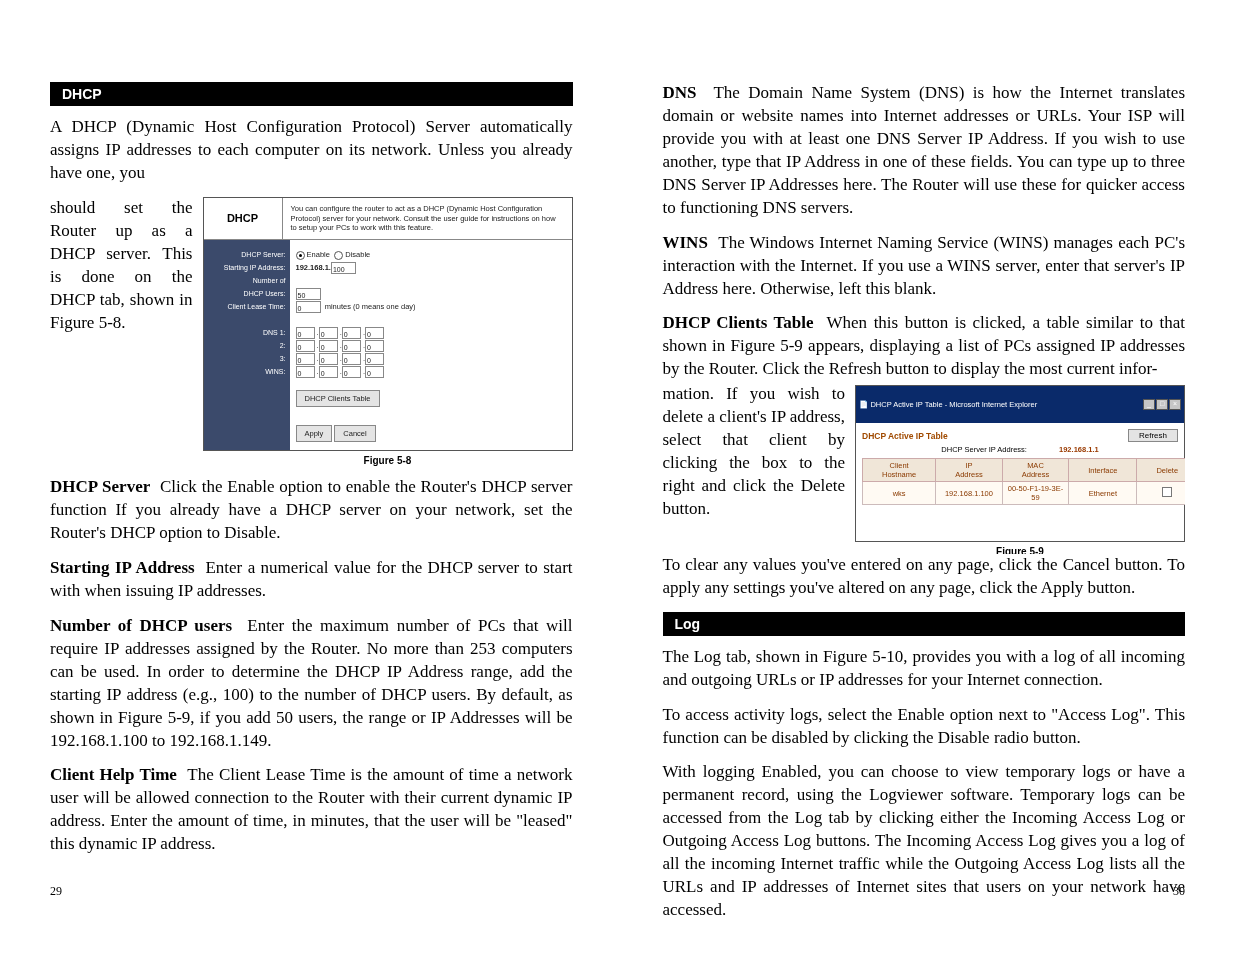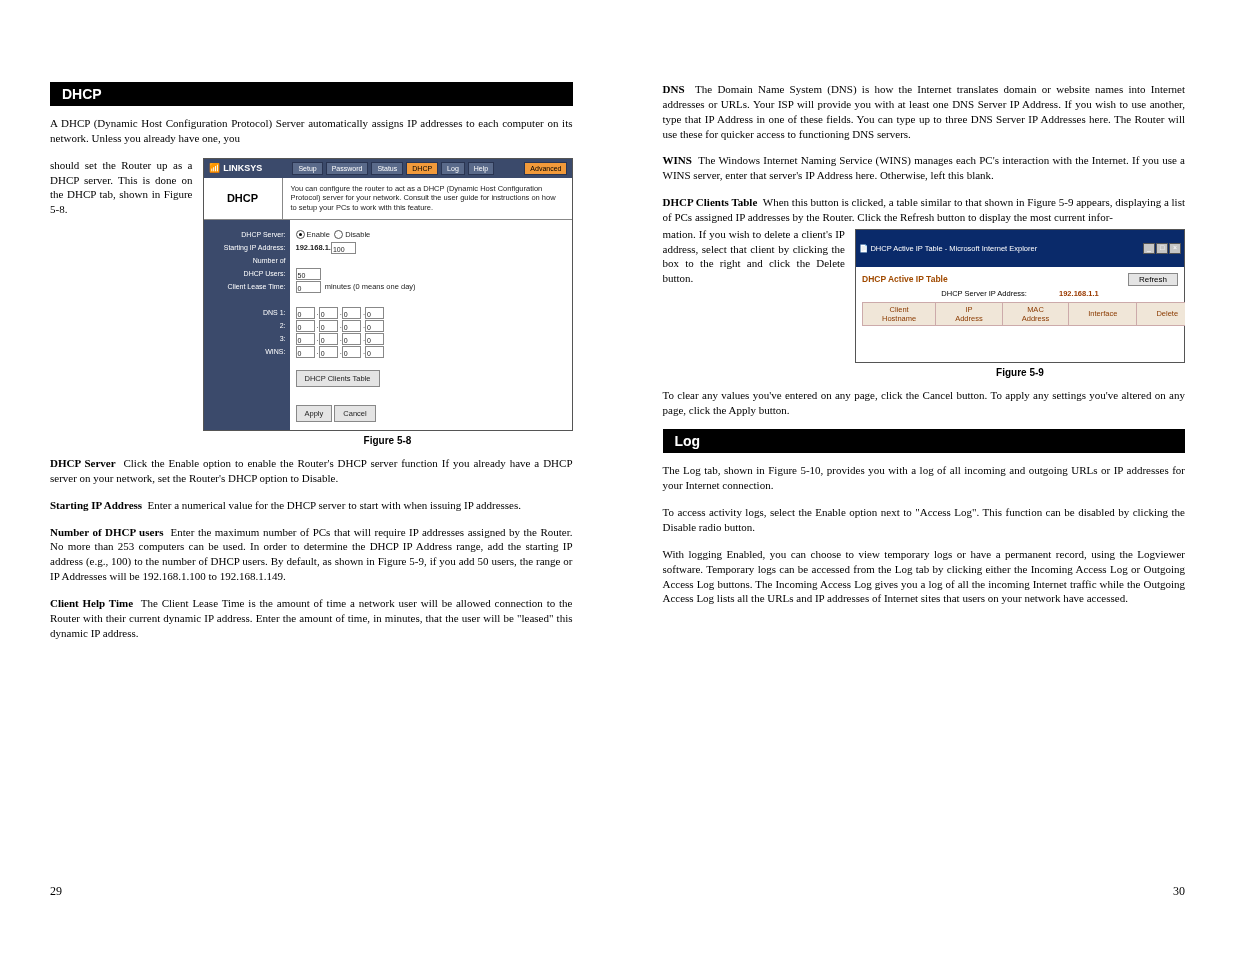--- a/index.html
+++ b/index.html
@@ -32,21 +32,21 @@
   .section-bar {
     background: #000;
     color: #fff;
     font-family: Arial, sans-serif;
     font-weight: bold;
     font-size: 14px;
     padding: 4px 12px;
     margin: 0 0 10px 0;
   }
   p.body {
-    font-size: 11px;
+    font-size: 17px;
     line-height: 1.35;
     margin: 0 0 12px 0;
     text-align: justify;
   }
   .indent {
     margin-left: 30px;
   }
   .page-number {
     position: absolute;
     bottom: 55px;
@@ -287,30 +287,20 @@
 
   <div class="page">
     <div class="section-bar">DHCP</div>
 
     <p class="body">A DHCP (Dynamic Host Configuration Protocol) Server automatically assigns IP addresses to each computer on its network. Unless you already have one, you</p>
 
     <div class="float-wrap">
 
       <div class="fig58">
         <div class="panel">
-          <div class="tabbar">
-            <span class="brand">📶 <span>LINKSYS</span></span>
-            <span class="tab">Setup</span>
-            <span class="tab">Password</span>
-            <span class="tab">Status</span>
-            <span class="tab active">DHCP</span>
-            <span class="tab">Log</span>
-            <span class="tab">Help</span>
-            <span class="tab adv">Advanced</span>
-          </div>
           <div class="desc-row">
             <div class="desc-title">DHCP</div>
             <div class="desc-text">You can configure the router to act as a DHCP (Dynamic Host Configuration Protocol) server for your network. Consult the user guide for instructions on how to setup your PCs to work with this feature.</div>
           </div>
           <div class="form-area">
             <div class="label-col">
               <div>DHCP Server:</div>
               <div>Starting IP Address:</div>
               <div>Number of</div>
               <div>DHCP Users:</div>
@@ -383,20 +373,27 @@
             </div>
             <table>
               <tbody>
                   <tr>
                 <th>Client Hostname</th>
                 <th>IP Address</th>
                 <th>MAC Address</th>
                 <th>Interface</th>
                 <th>Delete</th>
               </tr>
+              <tr>
+                <td>wks</td>
+                <td>192.168.1.100</td>
+                <td>00-50-F1-19-3E-59</td>
+                <td>Ethernet</td>
+                <td><span class="chk"></span></td>
+              </tr>
             </tbody>
               </table>
             <div style="height:30px"></div>
           </div>
         </div>
         <div class="figure-caption">Figure 5-9</div>
       </div>
       <p class="body" style="text-align:justify">mation. If you wish to delete a client's IP address, select that client by clicking the box to the right and click the Delete button.</p>
     </div>
 

